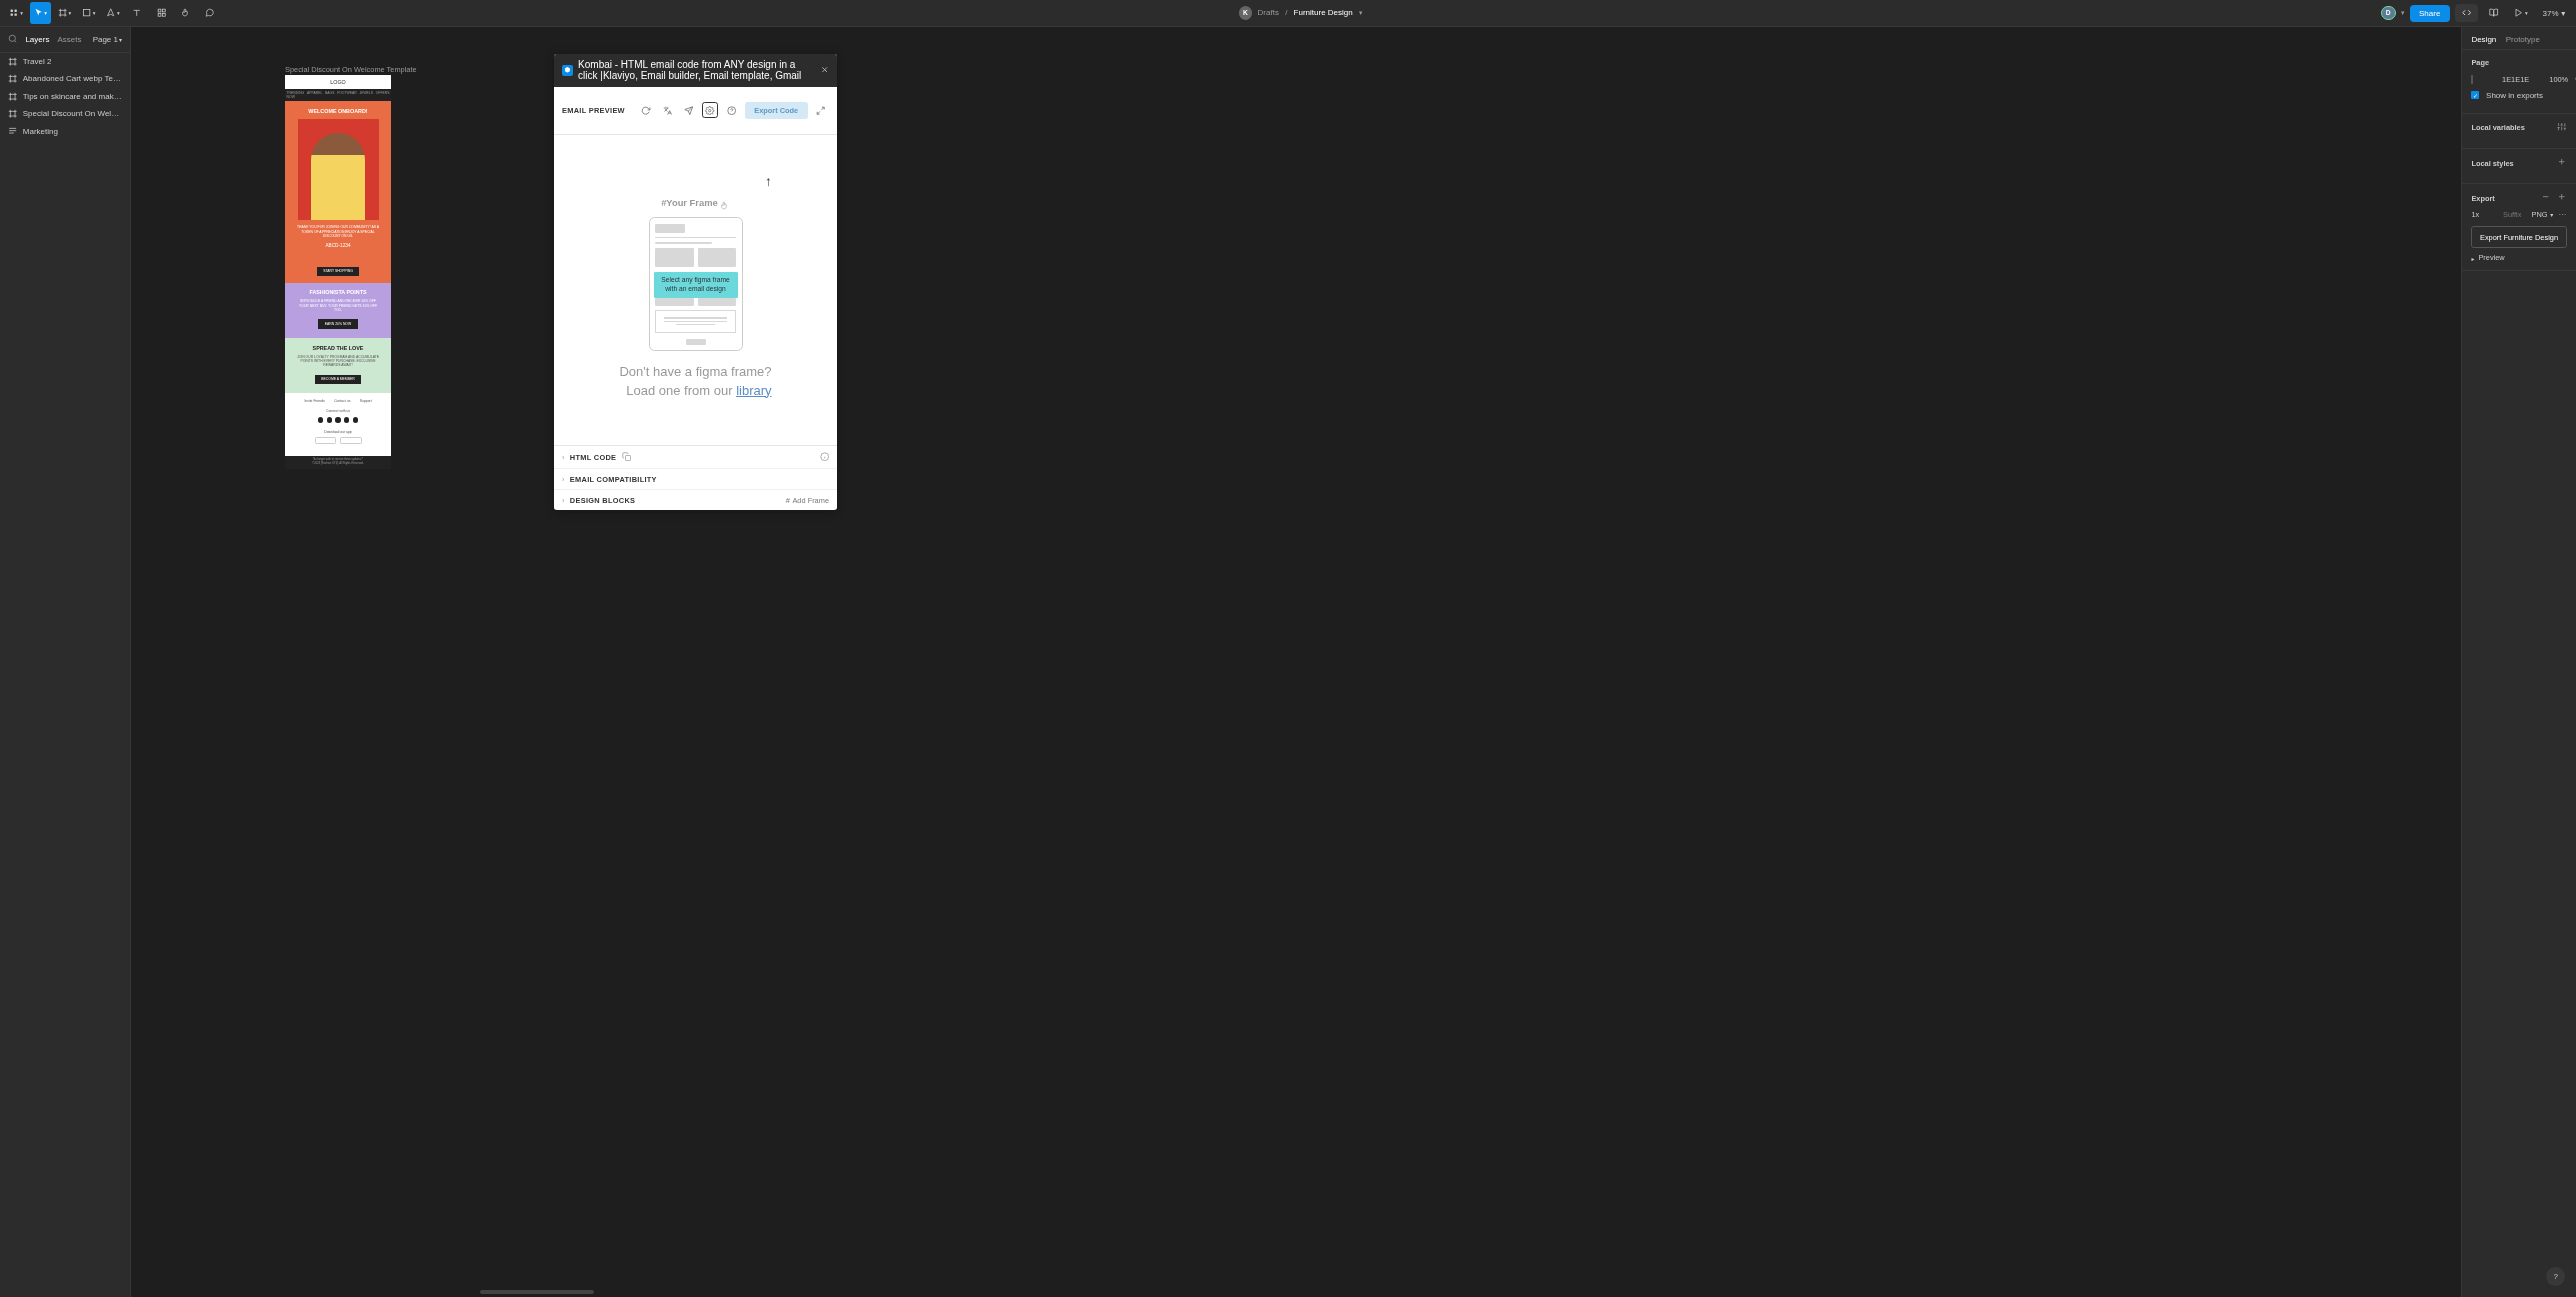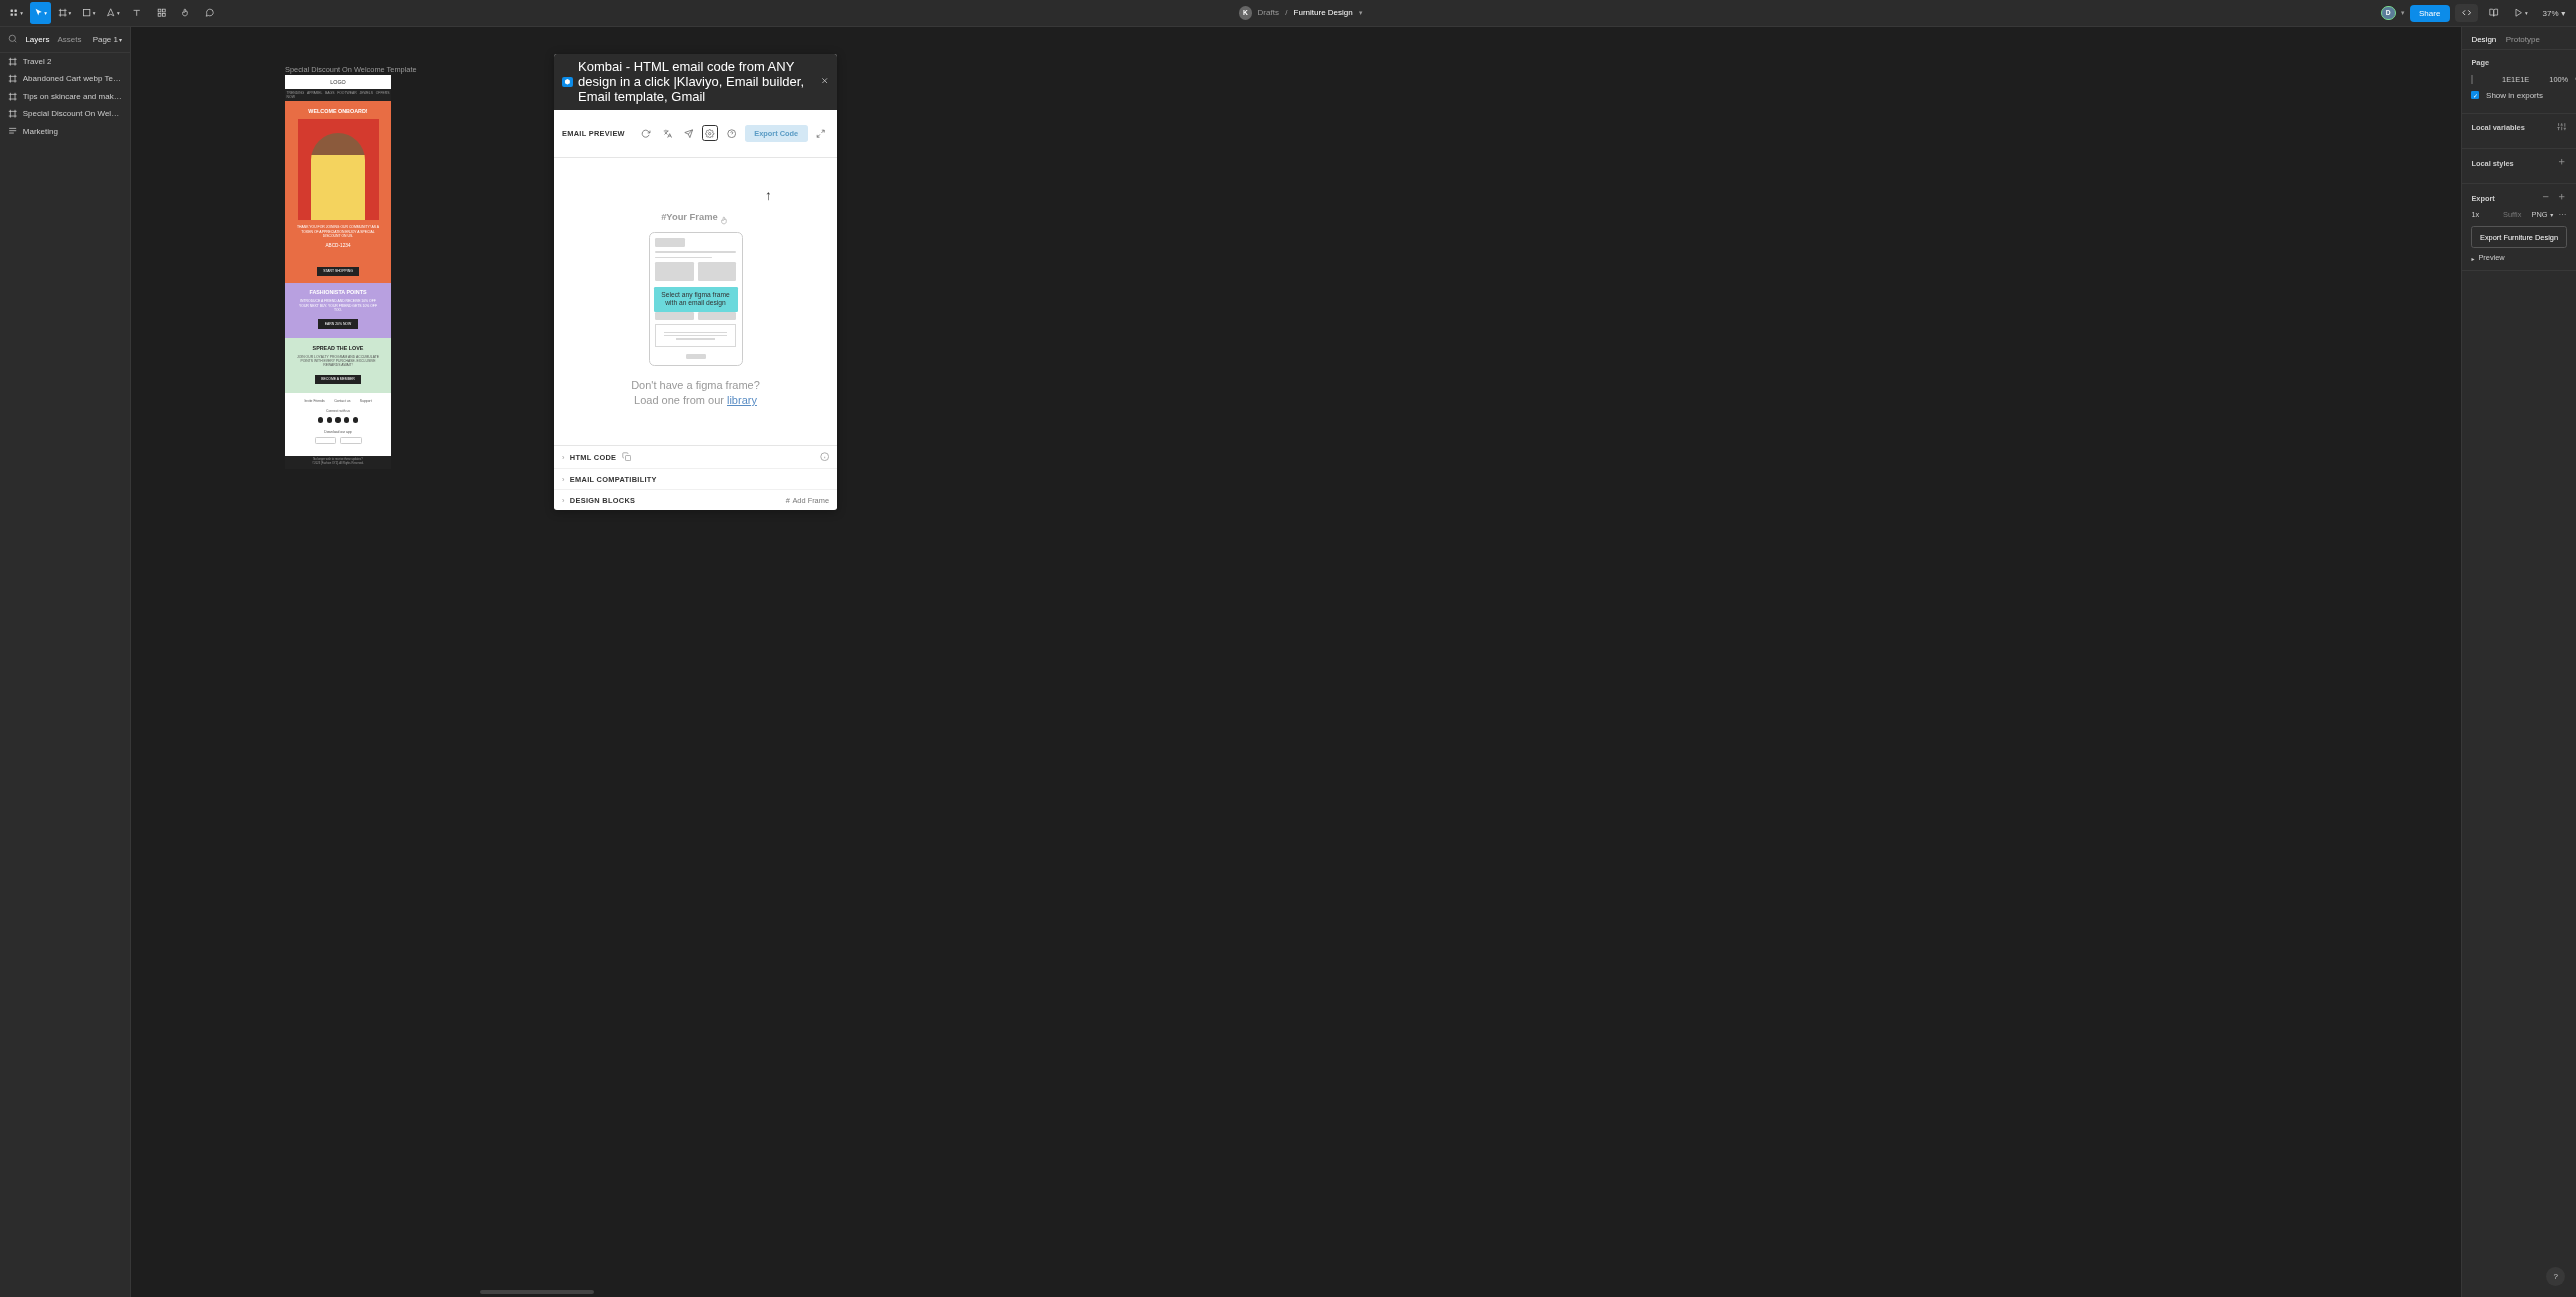--- a/index.html
+++ b/index.html
@@ -73,21 +73,21 @@
     .ef-socials { display: flex; justify-content: center; gap: 3.4px; margin-bottom: 6.7px; }
     .ef-social { width: 5.4px; height: 5.4px; background: #222; border-radius: 50%; }
     .ef-download { font-size: 3.4px; color: #555; margin-bottom: 3.4px; }
     .ef-stores { display: flex; justify-content: center; gap: 4px; margin-bottom: 6.7px; }
     .ef-store { width: 21.5px; height: 6.7px; border: 0.7px solid #ccc; border-radius: 1.3px; }
     .ef-copyright-bar { background: #222; padding: 2.7px; font-size: 2.7px; color: #999; text-align: center; line-height: 1.4; }
     
     
     .plugin-panel { position: absolute; top: 27px; left: 423px; width: 283px; height: 456px; background: #fff; border-radius: 2.7px; overflow: hidden; display: flex; flex-direction: column; box-shadow: 0 1.3px 9.4px rgba(0,0,0,0.3); }
     .plugin-header { background: #2c2c2c; display: flex; align-items: center; padding: 5.4px 8px; gap: 5.4px; color: #fff; }
-    .plugin-title { flex: 1; font-size: 13px; font-weight: 500; }
+    .plugin-title { flex: 1; font-size: 10px; font-weight: 500; }
     .plugin-close { cursor: pointer; color: #ccc; }
     .plugin-logo { width: 10.7px; height: 10.7px; background: #0c8ce9; border-radius: 2px; display: flex; align-items: center; justify-content: center; font-size: 6.7px; }
     
     .plugin-subheader { display: flex; align-items: center; padding: 15px 8px; gap: 5.4px; border-bottom: 0.7px solid #e5e5e5; }
     .plugin-subtitle { flex: 1; font-size: 7.4px; font-weight: 700; color: #333; letter-spacing: 0.3px; }
     .plugin-toolbtn { width: 16px; height: 16px; display: flex; align-items: center; justify-content: center; border-radius: 2.7px; cursor: pointer; color: #666; }
     .plugin-toolbtn.boxed { border: 0.7px solid #333; }
     .export-code-btn { background: #d4e8f5; color: #5a9bc4; padding: 4px 9.4px; border-radius: 2.7px; font-size: 7.4px; font-weight: 600; cursor: pointer; }
     
     .plugin-body { flex: 1; padding: 13.4px; display: flex; flex-direction: column; align-items: center; justify-content: center; background: #fff; color: #999; overflow: hidden; }
@@ -98,21 +98,21 @@
     .wf-block { background: #d8d8d8; border-radius: 1.3px; }
     .wf-header { height: 10.7px; width: 30px; }
     .wf-line { height: 2px; width: 100%; }
     .wf-row { display: flex; gap: 4px; }
     .wf-col { flex: 1; height: 19px; background: #d8d8d8; border-radius: 1.3px; }
     .wf-callout { position: absolute; top: 54px; left: 4px; right: 4px; background: #6bd9dc; color: #333; font-size: 6.7px; text-align: center; padding: 4px 2.7px; border-radius: 1.3px; font-weight: 500; line-height: 1.3; }
     .wf-big { height: 27px; margin-top: auto; border: 0.7px solid #d8d8d8; background: transparent; display: flex; align-items: center; justify-content: center; flex-direction: column; gap: 2px; }
     .wf-big-line { width: 80%; height: 1.3px; background: #d8d8d8; }
     .wf-button { height: 6.7px; width: 20px; background: #d8d8d8; margin: 2.7px auto 0; border-radius: 1.3px; }
     
-    .plugin-hint { font-size: 11px; color: #999; text-align: center; margin-top: 12px; line-height: 1.4; }
+    .plugin-hint { font-size: 13px; color: #999; text-align: right; margin-top: 12px; line-height: 1.4; }
     .plugin-hint a { color: #5a8dc4; text-decoration: underline; cursor: pointer; }
     
     .plugin-footer { border-top: 0.7px solid #e5e5e5; }
     .plugin-footer-row { display: flex; align-items: center; padding: 5.4px 8px; font-size: 7.4px; font-weight: 700; color: #333; gap: 5.4px; border-bottom: 0.7px solid #f0f0f0; }
     .plugin-footer-row:last-child { border-bottom: none; }
     .plugin-footer-label { flex: 1; letter-spacing: 0.3px; display: flex; align-items: center; gap: 5.4px; }
     .small-ico { color: #999; font-weight: normal; }
     .add-frame { color: #777; font-weight: 400; display: flex; align-items: center; gap: 2.7px; cursor: pointer; }
     
     

